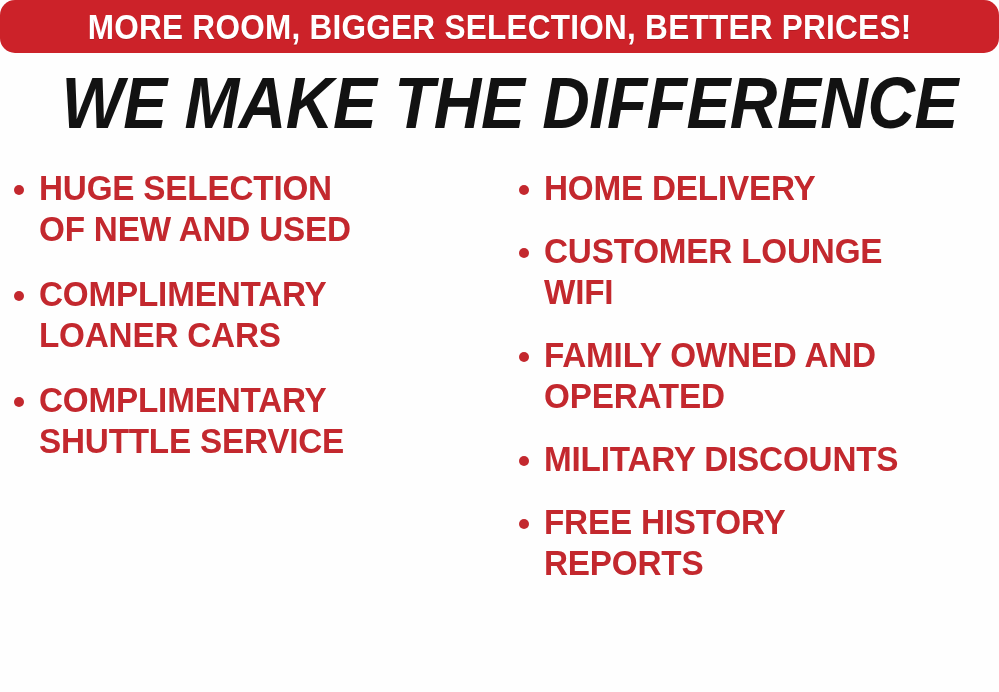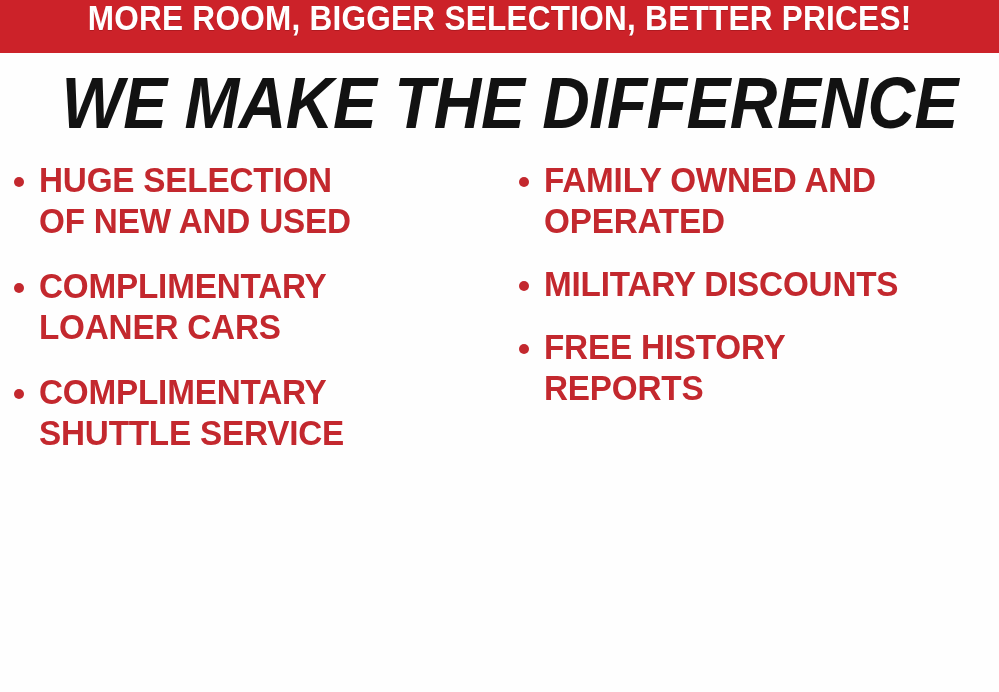--- a/index.html
+++ b/index.html
@@ -18,21 +18,23 @@
 
   
   #header-bar {
     position: absolute;
     left: 0;
     top: 0;
     width: 999px;
     height: 53px;
     background: #cc2229;
     display: flex;
+    align-items: center;
     justify-content: center;
+    border-radius: 15px;
   }
   #header-text {
     color: #ffffff;
     font-family: "Liberation Sans", sans-serif;
     font-weight: bold;
     font-size: 35px;
     letter-spacing: 0.3px;
     line-height: 1;
     white-space: nowrap;
     transform: scaleX(0.90);
@@ -60,21 +62,21 @@
     line-height: 1;
     white-space: nowrap;
     transform: scaleX(0.94) scaleY(1.02);
     transform-origin: center center;
     letter-spacing: -0.5px;
   }
 
   
   .column {
     position: absolute;
-    top: 160px;
+    top: 168px;
   }
   #col-left  { left: 14px;  width: 490px; }
   #col-right { left: 519px; width: 480px; }
 
   .bullet-item {
     display: flex;
     align-items: flex-start;
     margin-bottom: 26px;
   }
   .bullet-dot {
@@ -135,21 +137,30 @@
       <span class="bullet-dot"></span>
       <span class="bullet-text">COMPLIMENTARY
 SHUTTLE SERVICE</span>
     </div>
 
   </div>
 
   <div class="column" id="col-right">
 
 
+    <div class="bullet-item">
+      <span class="bullet-dot"></span>
+      <span class="bullet-text">HOME DELIVERY</span>
+    </div>
 
+    <div class="bullet-item">
+      <span class="bullet-dot"></span>
+      <span class="bullet-text">CUSTOMER LOUNGE
+WIFI</span>
+    </div>
 
     <div class="bullet-item">
       <span class="bullet-dot"></span>
       <span class="bullet-text">FAMILY OWNED AND
 OPERATED</span>
     </div>
 
     <div class="bullet-item">
       <span class="bullet-dot"></span>
       <span class="bullet-text">MILITARY DISCOUNTS</span>

